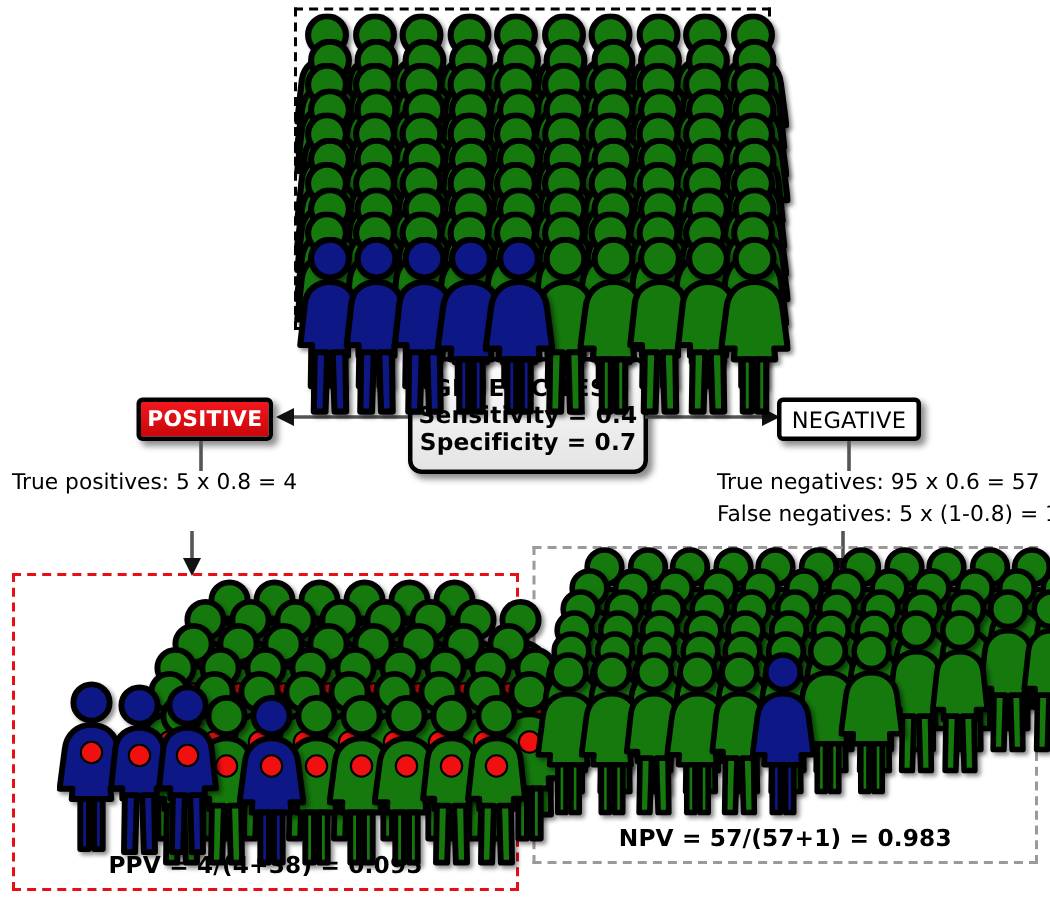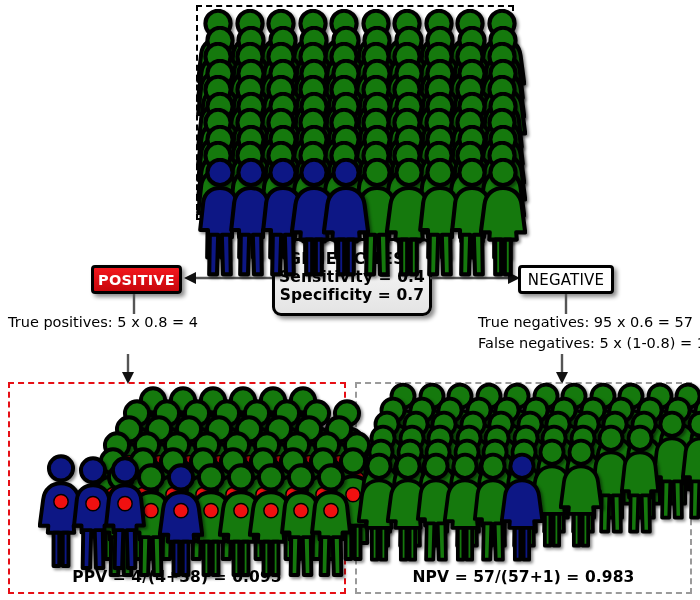--- a/index.html
+++ b/index.html
@@ -8,21 +8,21 @@
     background:#ffffff;
     font-family:"DejaVu Sans","Liberation Sans",sans-serif;
     color:#000;
   }
   .stage{position:absolute;left:0;top:0;width:700px;height:600px;}
 
   
   .panel{position:absolute;box-sizing:border-box;background:transparent;}
   #top-panel{left:196px;top:5px;width:318px;height:215px;border:2px dashed #000;}
   #ppv-panel{left:8px;top:382px;width:338px;height:212px;border:2px dashed #e60f16;}
-  #npv-panel{left:355px;top:382px;width:337px;height:212px;border:2px dashed #9a9a9a;}
+  #npv-panel{left:355px;top:364px;width:337px;height:212px;border:2px dashed #9a9a9a;}
 
   .panel-caption{
     position:absolute;left:0;width:100%;text-align:center;
     font-size:15px;letter-spacing:.1px;
   }
   #top-caption{bottom:5px;font-weight:400;}
   .bold-caption{bottom:6px;font-weight:700;font-size:15.5px;}
 
   
   .crowd{position:absolute;}

